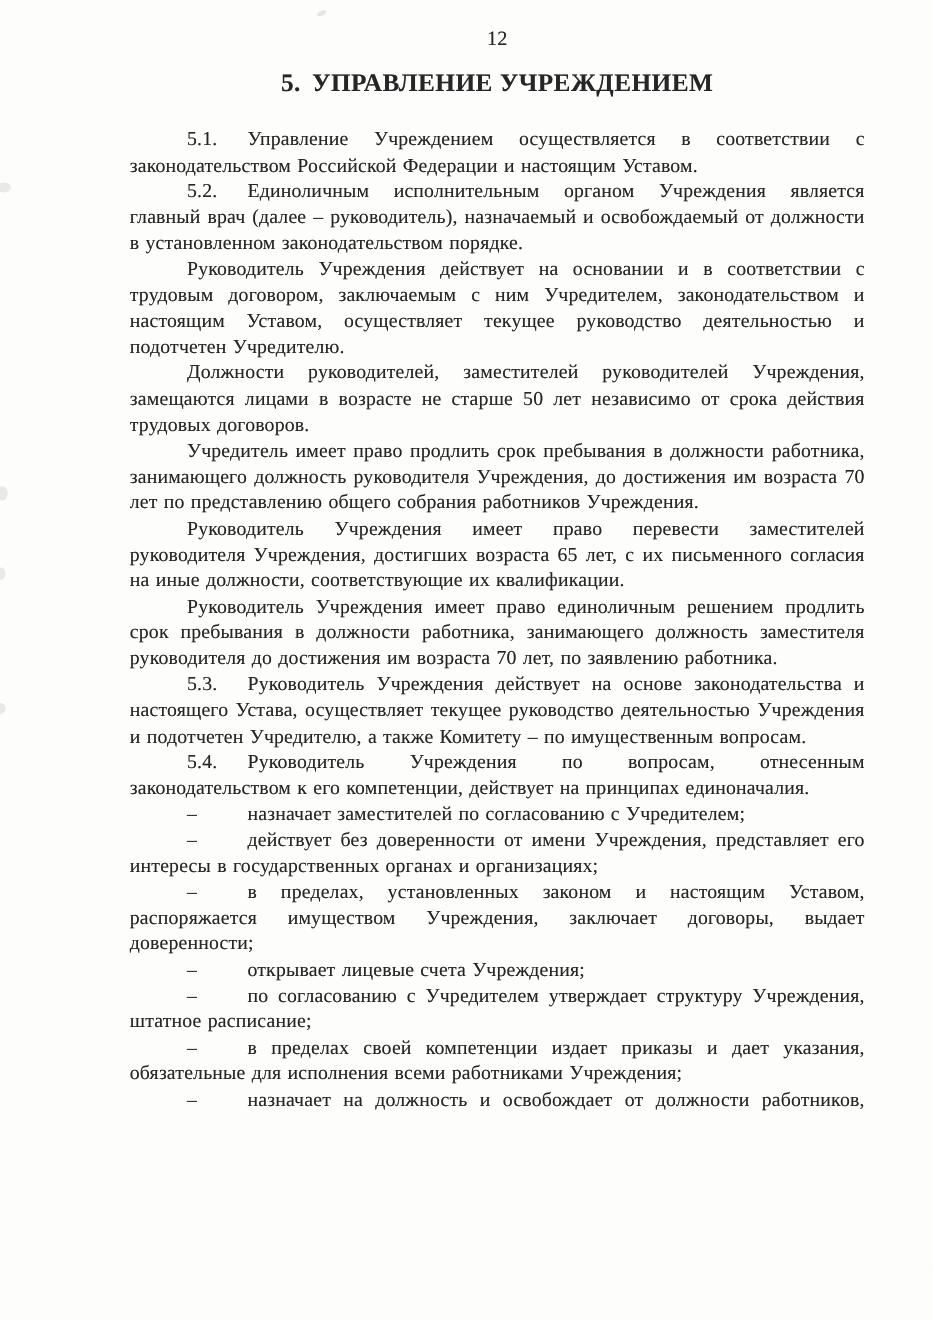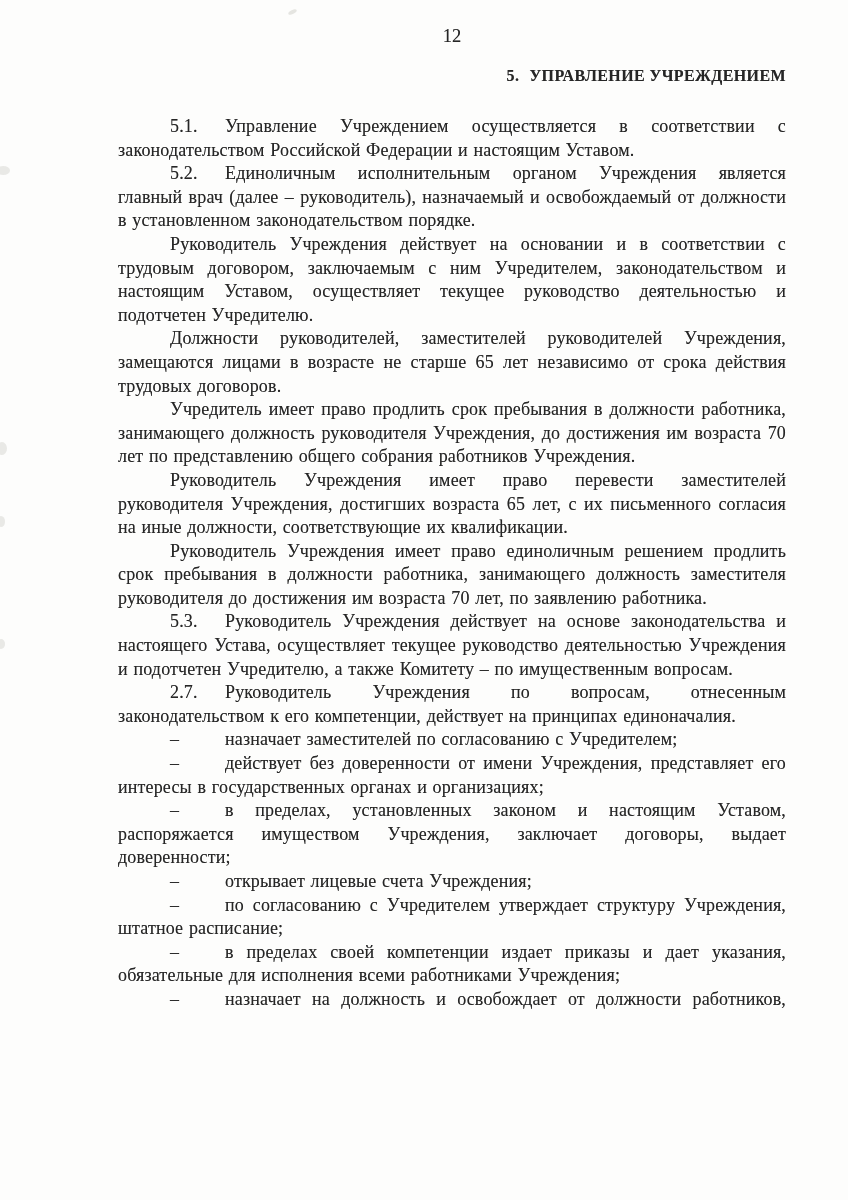--- a/index.html
+++ b/index.html
@@ -21,22 +21,22 @@
     text-shadow: 0 0 0.5px rgba(40,40,40,0.45);
   }
   .page-number {
     text-align: center;
     font-size: 18.5px;
     line-height: 22px;
     margin-bottom: 16px;
   }
   .doc-title {
     margin: 0 0 26px 0;
-    text-align: right;
-    font-size: 16px;
+    text-align: center;
+    font-size: 23px;
     font-weight: bold;
     letter-spacing: 0.4px;
     line-height: 26px;
   }
   .doc-title .title-num {
     margin-right: 10px;
   }
   .doc-body p.para {
     margin: 0;
     font-size: 18px;
@@ -82,26 +82,26 @@
   <div class="page-number">12</div>
 
   <h1 class="doc-title">
     <span class="title-num">5.</span><span>УПРАВЛЕНИЕ УЧРЕЖДЕНИЕМ</span>
   </h1>
 
   <div class="doc-body" id="doc-body">
       <p class="para numbered"><span class="marker">5.1.</span>Управление Учреждением осуществляется в соответствии с законодательством Российской Федерации и настоящим Уставом.</p>
       <p class="para numbered"><span class="marker">5.2.</span>Единоличным исполнительным органом Учреждения является главный врач (далее – руководитель), назначаемый и освобождаемый от должности в установленном законодательством порядке.</p>
       <p class="para plain">Руководитель Учреждения действует на основании и в соответствии с трудовым договором, заключаемым с ним Учредителем, законодательством и настоящим Уставом, осуществляет текущее руководство деятельностью и подотчетен Учредителю.</p>
-      <p class="para plain">Должности руководителей, заместителей руководителей Учреждения, замещаются лицами в возрасте не старше 65 лет независимо от срока действия трудовых договоров.</p>
+      <p class="para plain">Должности руководителей, заместителей руководителей Учреждения, замещаются лицами в возрасте не старше 50 лет независимо от срока действия трудовых договоров.</p>
       <p class="para plain">Учредитель имеет право продлить срок пребывания в должности работника, занимающего должность руководителя Учреждения, до достижения им возраста 70 лет по представлению общего собрания работников Учреждения.</p>
       <p class="para plain">Руководитель Учреждения имеет право перевести заместителей руководителя Учреждения, достигших возраста 65 лет, с их письменного согласия на иные должности, соответствующие их квалификации.</p>
       <p class="para plain">Руководитель Учреждения имеет право единоличным решением продлить срок пребывания в должности работника, занимающего должность заместителя руководителя до достижения им возраста 70 лет, по заявлению работника.</p>
       <p class="para numbered"><span class="marker">5.3.</span>Руководитель Учреждения действует на основе законодательства и настоящего Устава, осуществляет текущее руководство деятельностью Учреждения и подотчетен Учредителю, а также Комитету – по имущественным вопросам.</p>
-      <p class="para numbered"><span class="marker">2.7.</span>Руководитель Учреждения по вопросам, отнесенным законодательством к его компетенции, действует на принципах единоначалия.</p>
+      <p class="para numbered"><span class="marker">5.4.</span>Руководитель Учреждения по вопросам, отнесенным законодательством к его компетенции, действует на принципах единоначалия.</p>
       <p class="para item"><span class="marker">–</span>назначает заместителей по согласованию с Учредителем;</p>
       <p class="para item"><span class="marker">–</span>действует без доверенности от имени Учреждения, представляет его интересы в государственных органах и организациях;</p>
       <p class="para item"><span class="marker">–</span>в пределах, установленных законом и настоящим Уставом, распоряжается имуществом Учреждения, заключает договоры, выдает доверенности;</p>
       <p class="para item"><span class="marker">–</span>открывает лицевые счета Учреждения;</p>
       <p class="para item"><span class="marker">–</span>по согласованию с Учредителем утверждает структуру Учреждения, штатное расписание;</p>
       <p class="para item"><span class="marker">–</span>в пределах своей компетенции издает приказы и дает указания, обязательные для исполнения всеми работниками Учреждения;</p>
       <p class="para item"><span class="marker">–</span>назначает на должность и освобождает от должности работников,</p>
     </div>
 </div>
 

